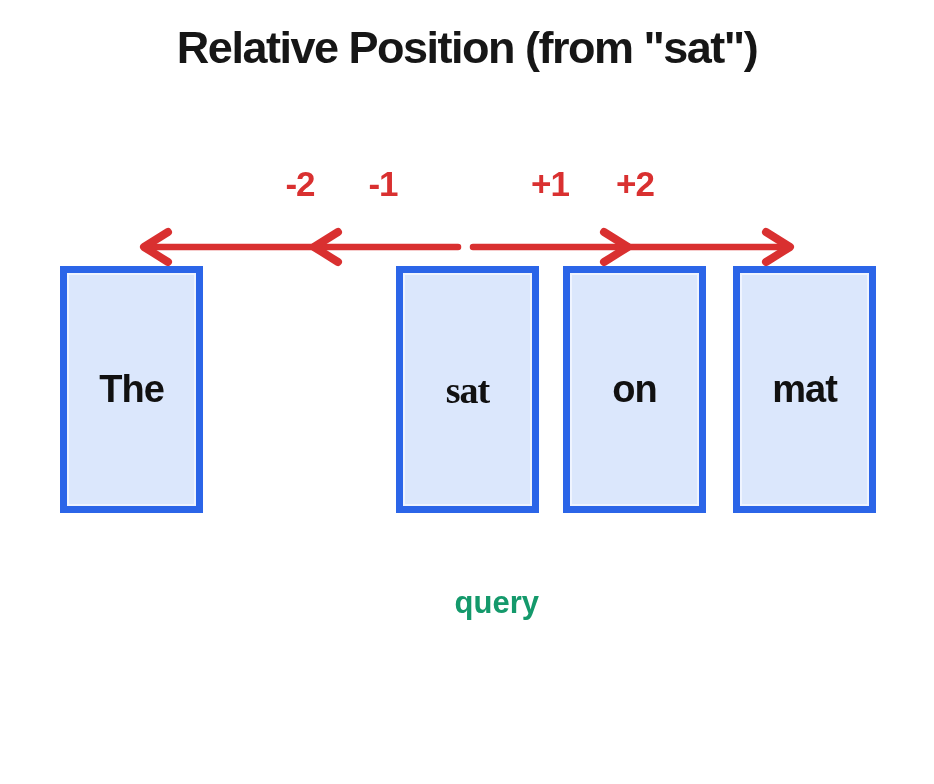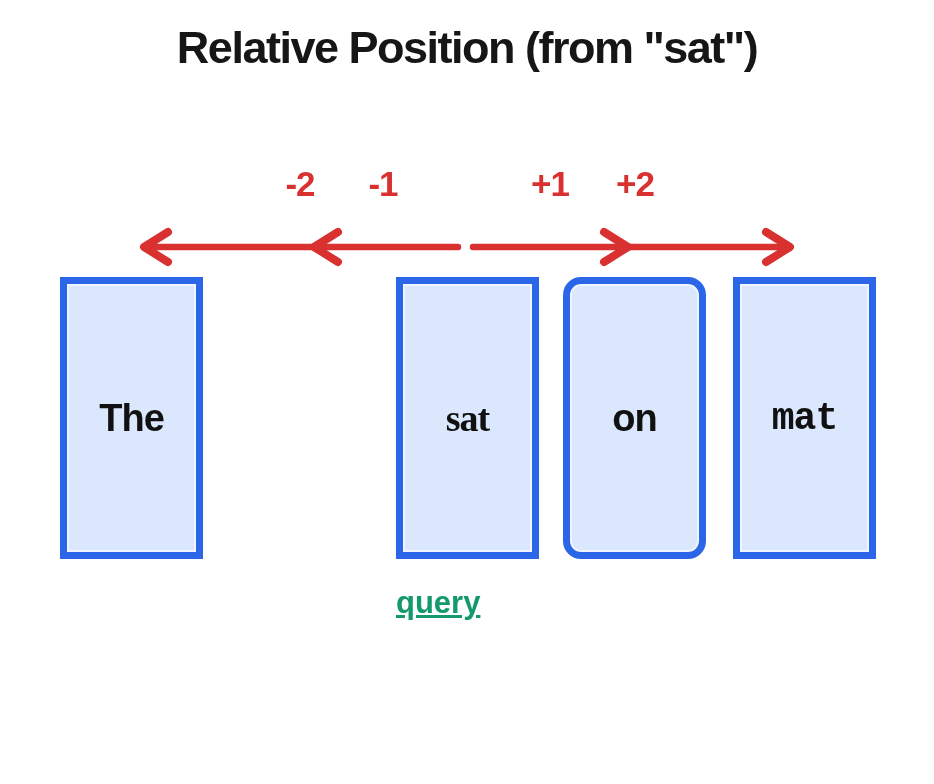--- a/index.html
+++ b/index.html
@@ -51,53 +51,52 @@
   .arrow-stroke {
     stroke: var(--arrow_red, #d93030);
     fill: none;
     stroke-linecap: round;
     stroke-linejoin: round;
   }
   .arrow-line { stroke-width: 6.5; }
   .arrow-head { stroke-width: 8; }
   .token-box {
     position: absolute;
-    top: 277px;
+    top: 266px;
     width: 143px;
-    height: 282px;
+    height: 247px;
     box-sizing: border-box;
     border: 7px solid var(--box_border, #2b65e8);
     background: var(--box_fill, #dbe7fc);
     box-shadow: inset 0 0 0 2px rgba(255,255,255,0.55);
     display: flex;
     align-items: center;
     justify-content: center;
     text-align: center;
   }
   .token-box.b0 { left: 60px; }
   .token-box.b1 { left: 228px; }
   .token-box.b2 { left: 396px; font-family: Liberation Serif, serif; }
-  .token-box.b3 { left: 563px; border-radius: 18px; }
-  .token-box.b4 { left: 733px; font-family: Liberation Mono, monospace; }
+  .token-box.b3 { left: 563px; }
+  .token-box.b4 { left: 733px; }
   .token-word {
     font-size: 38px;
     font-weight: bold;
     letter-spacing: -1px;
     color: #111111;
   }
   .query-label {
     position: absolute;
     top: 585px;
     left: 396px;
     width: 143px;
-    text-align: left;
+    text-align: right;
     font-size: 31px;
     font-weight: bold;
     color: var(--query_green, #14996b);
-    text-decoration: underline;
   }
 </style>
 </head>
 <body>
 
 <div class="canvas">
 
   <h1 class="title">Relative Position (from "sat")</h1>
 
   <span class="pos-label n2">-2</span>

